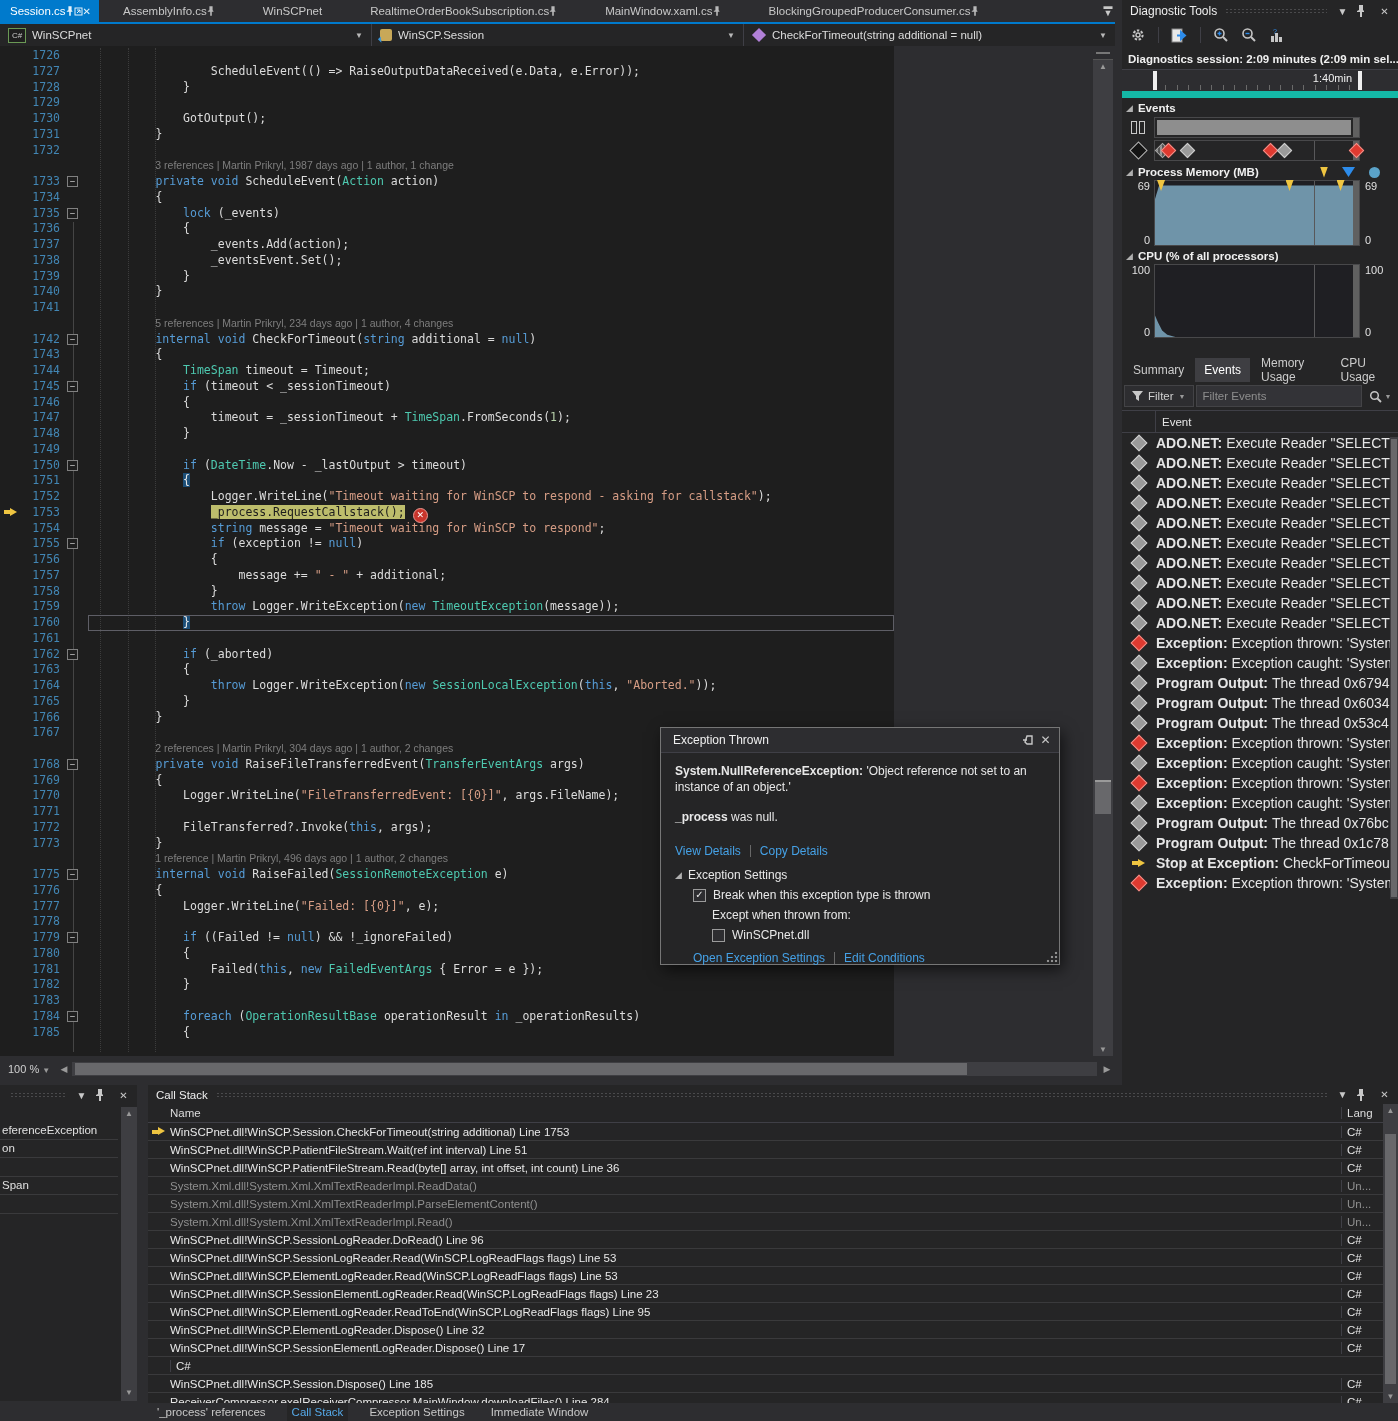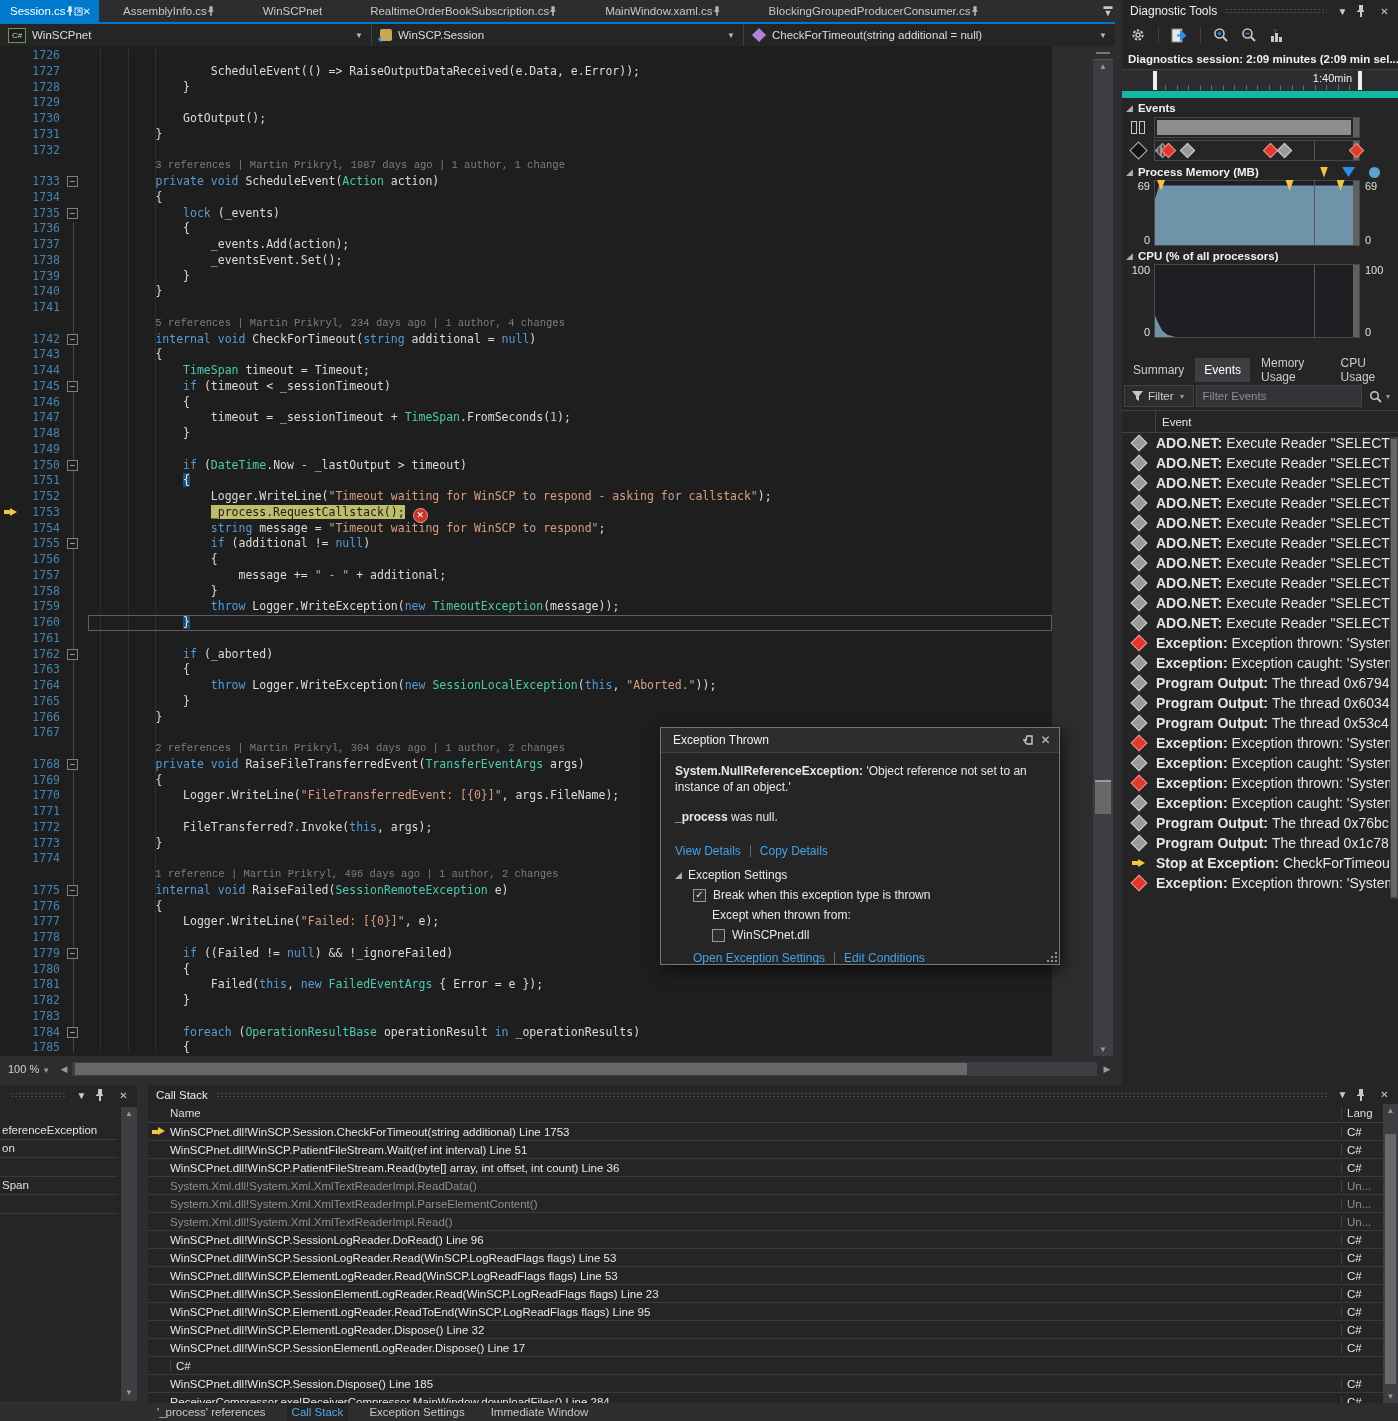--- a/index.html
+++ b/index.html
@@ -13,31 +13,31 @@
   #taboverflow{right:283px;top:3px;width:14px;height:14px;color:#C8C8C8;font-size:9px;text-align:center;line-height:7px}
   
   #navbar{left:0;top:22px;width:1115px;height:24px;background:#252526;border-top:2px solid #007ACC;display:flex;box-sizing:border-box}
   .navseg{flex:1;display:flex;align-items:center;gap:6px;padding:0 8px;border-right:1px solid #3F3F46;font-size:11.5px;color:#DCDCDC;overflow:hidden;white-space:nowrap}
   .dd{margin-left:auto;color:#B8B8B8;font-size:8px}
   .projico{width:16px;height:13px;border:1px solid #6A9955;background:#1E1E1E;color:#C8C8C8;font-size:8px;line-height:13px;text-align:center;flex:none}
   .classico{width:12px;height:12px;background:#C8A858;border-radius:2px;position:relative;flex:none}
   .classico::after{content:"";position:absolute;left:-2px;bottom:-2px;border-top:4px solid transparent;border-right:4px solid transparent;border-left:5px solid #3A96DD;transform:rotate(45deg)}
   .methodico{width:10px;height:10px;background:#B180D7;transform:rotate(45deg);flex:none;margin:0 2px}
   
-  #editor{left:0;top:46px;width:1052px;height:1010px;background:#1E1E1E;overflow:hidden}
+  #editor{left:0;top:46px;width:894px;height:1010px;background:#1E1E1E;overflow:hidden}
   #codelines{position:absolute;left:0;top:2px;right:0}
   .guide{position:absolute;top:2px;height:1004px;border-left:1px dotted #3C3C3C}
   #foldline{position:absolute;left:73px;top:176px;height:830px;border-left:1px solid #454545}
   .cl{display:flex;height:15.75px;font-family:"DejaVu Sans Mono",monospace;font-size:11.5px;line-height:15.75px;white-space:pre}
   .gl{width:26px;flex:none;position:relative}
   .ln{width:34px;flex:none;text-align:right;color:#4286B4}
   .fm{width:28px;flex:none;position:relative}
   .fbox{position:absolute;left:7px;top:2px;width:9px;height:9px;border:1px solid #808080;background:#1E1E1E;color:#C8C8C8;font-size:9px;line-height:9px;text-align:center;z-index:2}
   .code{flex:1;color:#DCDCDC;padding-left:12px}
-  .lens{font-family:Liberation Mono, monospace;font-size:10.5px;color:#7E7E7E}
+  .lens{font-family:Liberation Sans, sans-serif;font-size:10.5px;color:#7E7E7E}
   .tk-k{color:#569CD6}.tk-t{color:#4EC9B0}.tk-s{color:#D69D85}.tk-p{color:#DCDCDC}.tk-n{color:#B5CEA8}
   .tk-bm{background:#1D4F78;color:#E8E8E8}
   .tk-hl{background:#BDBD6C;color:#1C1C1C}
   .curline{outline:1px solid #5E5E66;outline-offset:-1px}
   .errdot{display:inline-block;width:13px;height:13px;border-radius:50%;background:#C8352C;border:1px solid #E89790;color:#fff;font-size:9px;line-height:13px;text-align:center;margin-left:8px;font-family:"Liberation Sans",sans-serif;vertical-align:-2px}
   .yarr{position:relative;width:14px;height:9px;display:inline-block}
   .yarr::before{content:"";position:absolute;left:0;top:2.5px;width:6px;height:4px;background:#EFC541}
   .yarr::after{content:"";position:absolute;left:6px;top:0;border-top:4.5px solid transparent;border-bottom:4.5px solid transparent;border-left:7px solid #EFC541}
   .gl .yarr{position:absolute;left:4px;top:3px}
   
@@ -249,41 +249,40 @@
       <div class="cl"><span class="gl"></span><span class="ln">1745</span><span class="fm"><span class="fbox">−</span></span><span class="code">            <span class="tk-k">if</span><span class="tk-p"> (timeout &lt; _sessionTimeout)</span></span></div>
       <div class="cl"><span class="gl"></span><span class="ln">1746</span><span class="fm"></span><span class="code">            <span class="tk-p">{</span></span></div>
       <div class="cl"><span class="gl"></span><span class="ln">1747</span><span class="fm"></span><span class="code">                <span class="tk-p">timeout = _sessionTimeout + </span><span class="tk-t">TimeSpan</span><span class="tk-p">.FromSeconds(</span><span class="tk-n">1</span><span class="tk-p">);</span></span></div>
       <div class="cl"><span class="gl"></span><span class="ln">1748</span><span class="fm"></span><span class="code">            <span class="tk-p">}</span></span></div>
       <div class="cl"><span class="gl"></span><span class="ln">1749</span><span class="fm"></span><span class="code"></span></div>
       <div class="cl"><span class="gl"></span><span class="ln">1750</span><span class="fm"><span class="fbox">−</span></span><span class="code">            <span class="tk-k">if</span><span class="tk-p"> (</span><span class="tk-t">DateTime</span><span class="tk-p">.Now - _lastOutput &gt; timeout)</span></span></div>
       <div class="cl"><span class="gl"></span><span class="ln">1751</span><span class="fm"></span><span class="code">            <span class="tk-bm">{</span></span></div>
       <div class="cl"><span class="gl"></span><span class="ln">1752</span><span class="fm"></span><span class="code">                <span class="tk-p">Logger.WriteLine(</span><span class="tk-s">"Timeout waiting for WinSCP to respond - asking for callstack"</span><span class="tk-p">);</span></span></div>
       <div class="cl"><span class="gl"><span class="yarr"></span></span><span class="ln">1753</span><span class="fm"></span><span class="code">                <span class="tk-hl">_process.RequestCallstack();</span><span class="errdot">✕</span></span></div>
       <div class="cl"><span class="gl"></span><span class="ln">1754</span><span class="fm"></span><span class="code">                <span class="tk-k">string</span><span class="tk-p"> message = </span><span class="tk-s">"Timeout waiting for WinSCP to respond"</span><span class="tk-p">;</span></span></div>
-      <div class="cl"><span class="gl"></span><span class="ln">1755</span><span class="fm"><span class="fbox">−</span></span><span class="code">                <span class="tk-k">if</span><span class="tk-p"> (additional != </span><span class="tk-k">null</span><span class="tk-p">)</span></span></div>
+      <div class="cl"><span class="gl"></span><span class="ln">1755</span><span class="fm"><span class="fbox">−</span></span><span class="code">                <span class="tk-k">if</span><span class="tk-p"> (exception != </span><span class="tk-k">null</span><span class="tk-p">)</span></span></div>
       <div class="cl"><span class="gl"></span><span class="ln">1756</span><span class="fm"></span><span class="code">                <span class="tk-p">{</span></span></div>
       <div class="cl"><span class="gl"></span><span class="ln">1757</span><span class="fm"></span><span class="code">                    <span class="tk-p">message += </span><span class="tk-s">" - "</span><span class="tk-p"> + additional;</span></span></div>
       <div class="cl"><span class="gl"></span><span class="ln">1758</span><span class="fm"></span><span class="code">                <span class="tk-p">}</span></span></div>
       <div class="cl"><span class="gl"></span><span class="ln">1759</span><span class="fm"></span><span class="code">                <span class="tk-k">throw</span><span class="tk-p"> Logger.WriteException(</span><span class="tk-k">new</span><span class="tk-p"> </span><span class="tk-t">TimeoutException</span><span class="tk-p">(message));</span></span></div>
       <div class="cl"><span class="gl"></span><span class="ln">1760</span><span class="fm"></span><span class="code curline">            <span class="tk-bm">}</span></span></div>
       <div class="cl"><span class="gl"></span><span class="ln">1761</span><span class="fm"></span><span class="code"></span></div>
       <div class="cl"><span class="gl"></span><span class="ln">1762</span><span class="fm"><span class="fbox">−</span></span><span class="code">            <span class="tk-k">if</span><span class="tk-p"> (_aborted)</span></span></div>
       <div class="cl"><span class="gl"></span><span class="ln">1763</span><span class="fm"></span><span class="code">            <span class="tk-p">{</span></span></div>
       <div class="cl"><span class="gl"></span><span class="ln">1764</span><span class="fm"></span><span class="code">                <span class="tk-k">throw</span><span class="tk-p"> Logger.WriteException(</span><span class="tk-k">new</span><span class="tk-p"> </span><span class="tk-t">SessionLocalException</span><span class="tk-p">(</span><span class="tk-k">this</span><span class="tk-p">, </span><span class="tk-s">"Aborted."</span><span class="tk-p">));</span></span></div>
       <div class="cl"><span class="gl"></span><span class="ln">1765</span><span class="fm"></span><span class="code">            <span class="tk-p">}</span></span></div>
       <div class="cl"><span class="gl"></span><span class="ln">1766</span><span class="fm"></span><span class="code">        <span class="tk-p">}</span></span></div>
       <div class="cl"><span class="gl"></span><span class="ln">1767</span><span class="fm"></span><span class="code"></span></div>
       <div class="cl"><span class="gl"></span><span class="ln"></span><span class="fm"></span><span class="code lens" style="padding-left: 67.36px;">2 references | Martin Prikryl, 304 days ago | 1 author, 2 changes</span></div>
       <div class="cl"><span class="gl"></span><span class="ln">1768</span><span class="fm"><span class="fbox">−</span></span><span class="code">        <span class="tk-k">private</span><span class="tk-p"> </span><span class="tk-k">void</span><span class="tk-p"> RaiseFileTransferredEvent(</span><span class="tk-t">TransferEventArgs</span><span class="tk-p"> args)</span></span></div>
       <div class="cl"><span class="gl"></span><span class="ln">1769</span><span class="fm"></span><span class="code">        <span class="tk-p">{</span></span></div>
       <div class="cl"><span class="gl"></span><span class="ln">1770</span><span class="fm"></span><span class="code">            <span class="tk-p">Logger.WriteLine(</span><span class="tk-s">"FileTransferredEvent: [{0}]"</span><span class="tk-p">, args.FileName);</span></span></div>
       <div class="cl"><span class="gl"></span><span class="ln">1771</span><span class="fm"></span><span class="code"></span></div>
       <div class="cl"><span class="gl"></span><span class="ln">1772</span><span class="fm"></span><span class="code">            <span class="tk-p">FileTransferred?.Invoke(</span><span class="tk-k">this</span><span class="tk-p">, args);</span></span></div>
       <div class="cl"><span class="gl"></span><span class="ln">1773</span><span class="fm"></span><span class="code">        <span class="tk-p">}</span></span></div>
-      <div class="cl"><span class="gl"></span><span class="ln">1774</span><span class="fm"></span><span class="code"></span></div>
       <div class="cl"><span class="gl"></span><span class="ln"></span><span class="fm"></span><span class="code lens" style="padding-left: 67.36px;">1 reference | Martin Prikryl, 496 days ago | 1 author, 2 changes</span></div>
       <div class="cl"><span class="gl"></span><span class="ln">1775</span><span class="fm"><span class="fbox">−</span></span><span class="code">        <span class="tk-k">internal</span><span class="tk-p"> </span><span class="tk-k">void</span><span class="tk-p"> RaiseFailed(</span><span class="tk-t">SessionRemoteException</span><span class="tk-p"> e)</span></span></div>
       <div class="cl"><span class="gl"></span><span class="ln">1776</span><span class="fm"></span><span class="code">        <span class="tk-p">{</span></span></div>
       <div class="cl"><span class="gl"></span><span class="ln">1777</span><span class="fm"></span><span class="code">            <span class="tk-p">Logger.WriteLine(</span><span class="tk-s">"Failed: [{0}]"</span><span class="tk-p">, e);</span></span></div>
       <div class="cl"><span class="gl"></span><span class="ln">1778</span><span class="fm"></span><span class="code"></span></div>
       <div class="cl"><span class="gl"></span><span class="ln">1779</span><span class="fm"><span class="fbox">−</span></span><span class="code">            <span class="tk-k">if</span><span class="tk-p"> ((Failed != </span><span class="tk-k">null</span><span class="tk-p">) &amp;&amp; !_ignoreFailed)</span></span></div>
       <div class="cl"><span class="gl"></span><span class="ln">1780</span><span class="fm"></span><span class="code">            <span class="tk-p">{</span></span></div>
       <div class="cl"><span class="gl"></span><span class="ln">1781</span><span class="fm"></span><span class="code">                <span class="tk-p">Failed(</span><span class="tk-k">this</span><span class="tk-p">, </span><span class="tk-k">new</span><span class="tk-p"> </span><span class="tk-t">FailedEventArgs</span><span class="tk-p"> { Error = e });</span></span></div>
       <div class="cl"><span class="gl"></span><span class="ln">1782</span><span class="fm"></span><span class="code">            <span class="tk-p">}</span></span></div>
       <div class="cl"><span class="gl"></span><span class="ln">1783</span><span class="fm"></span><span class="code"></span></div>

